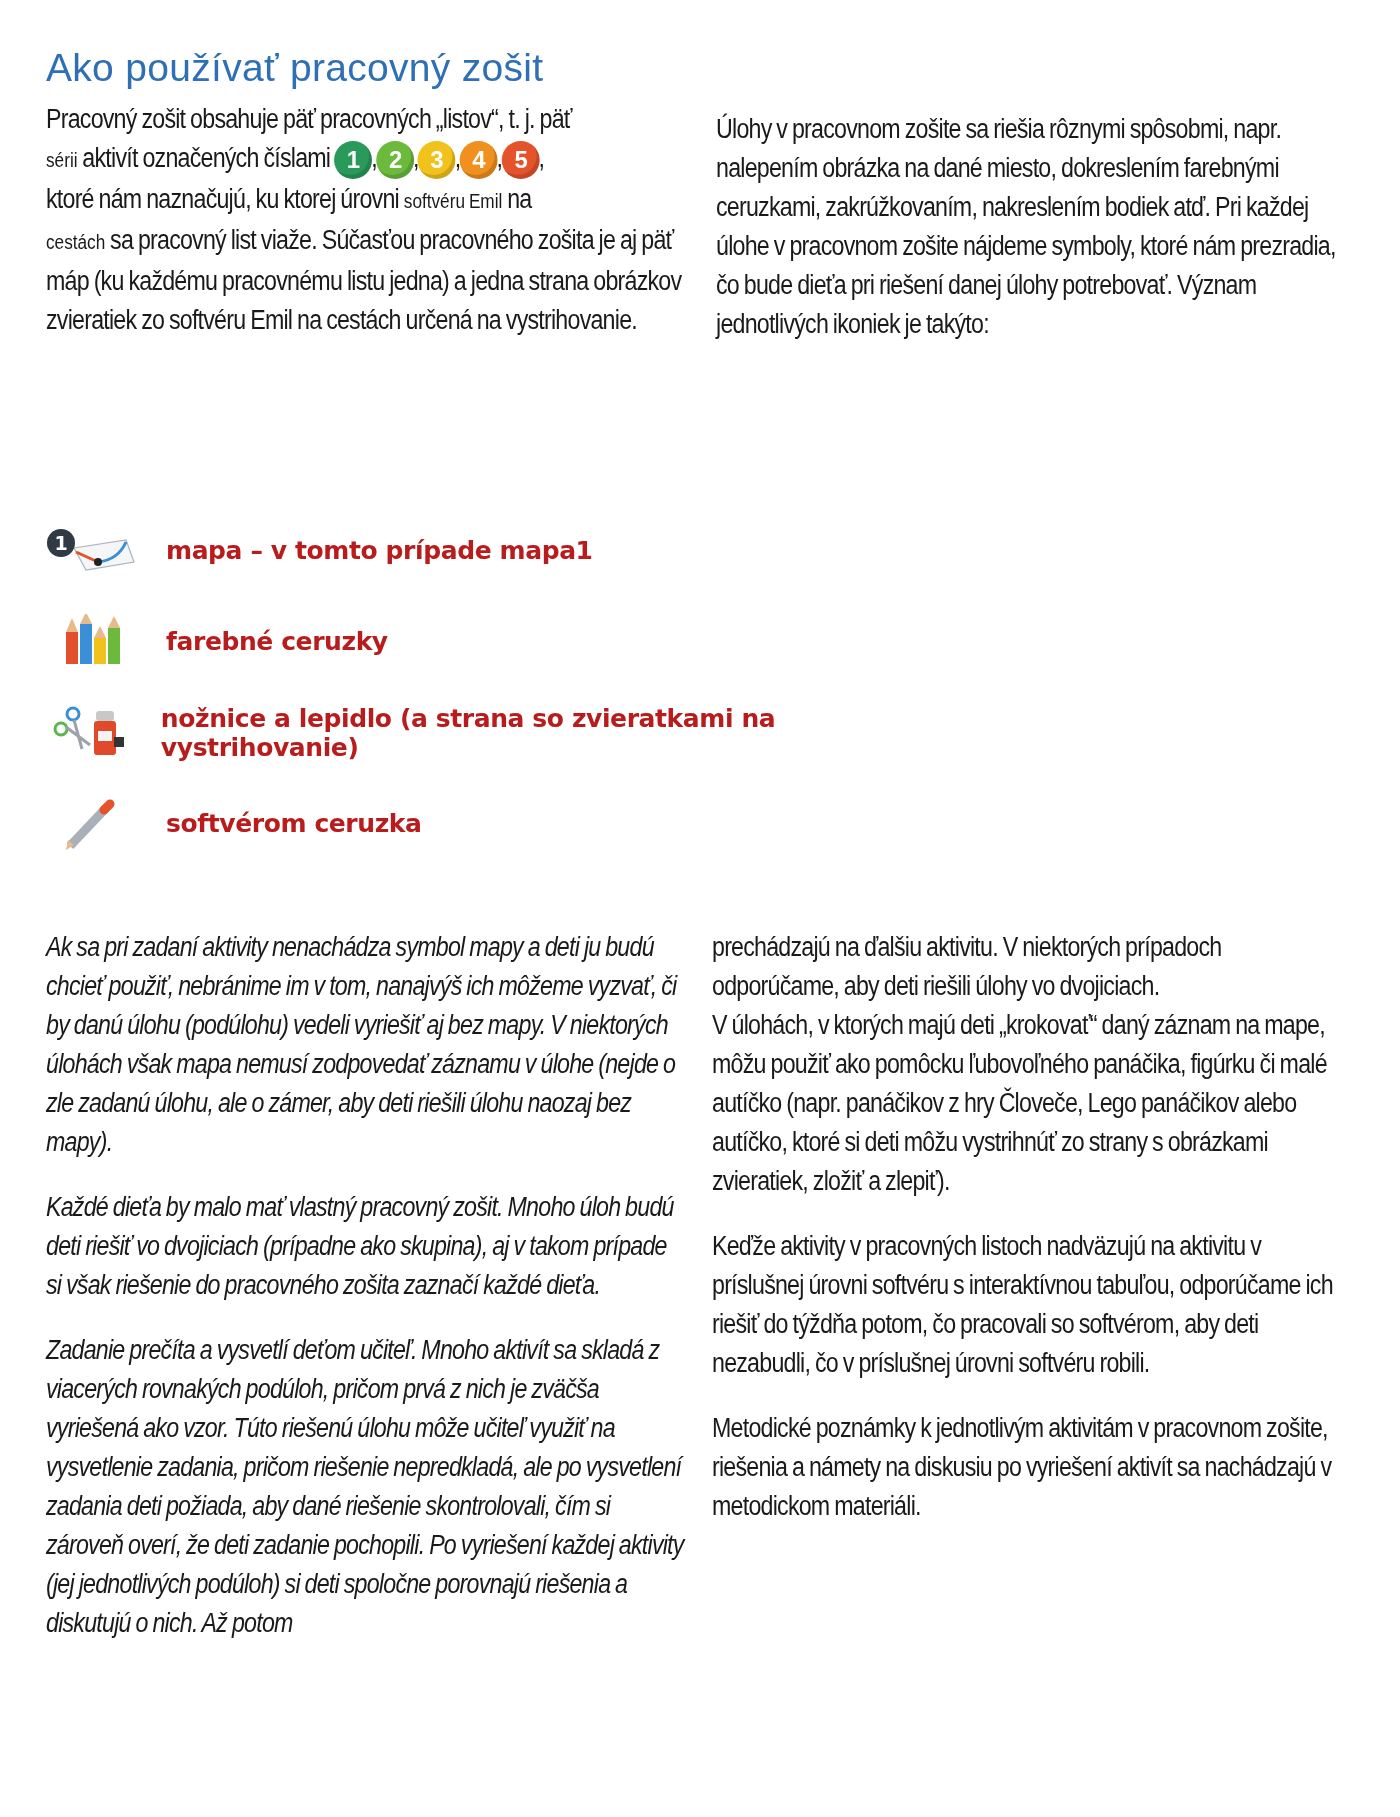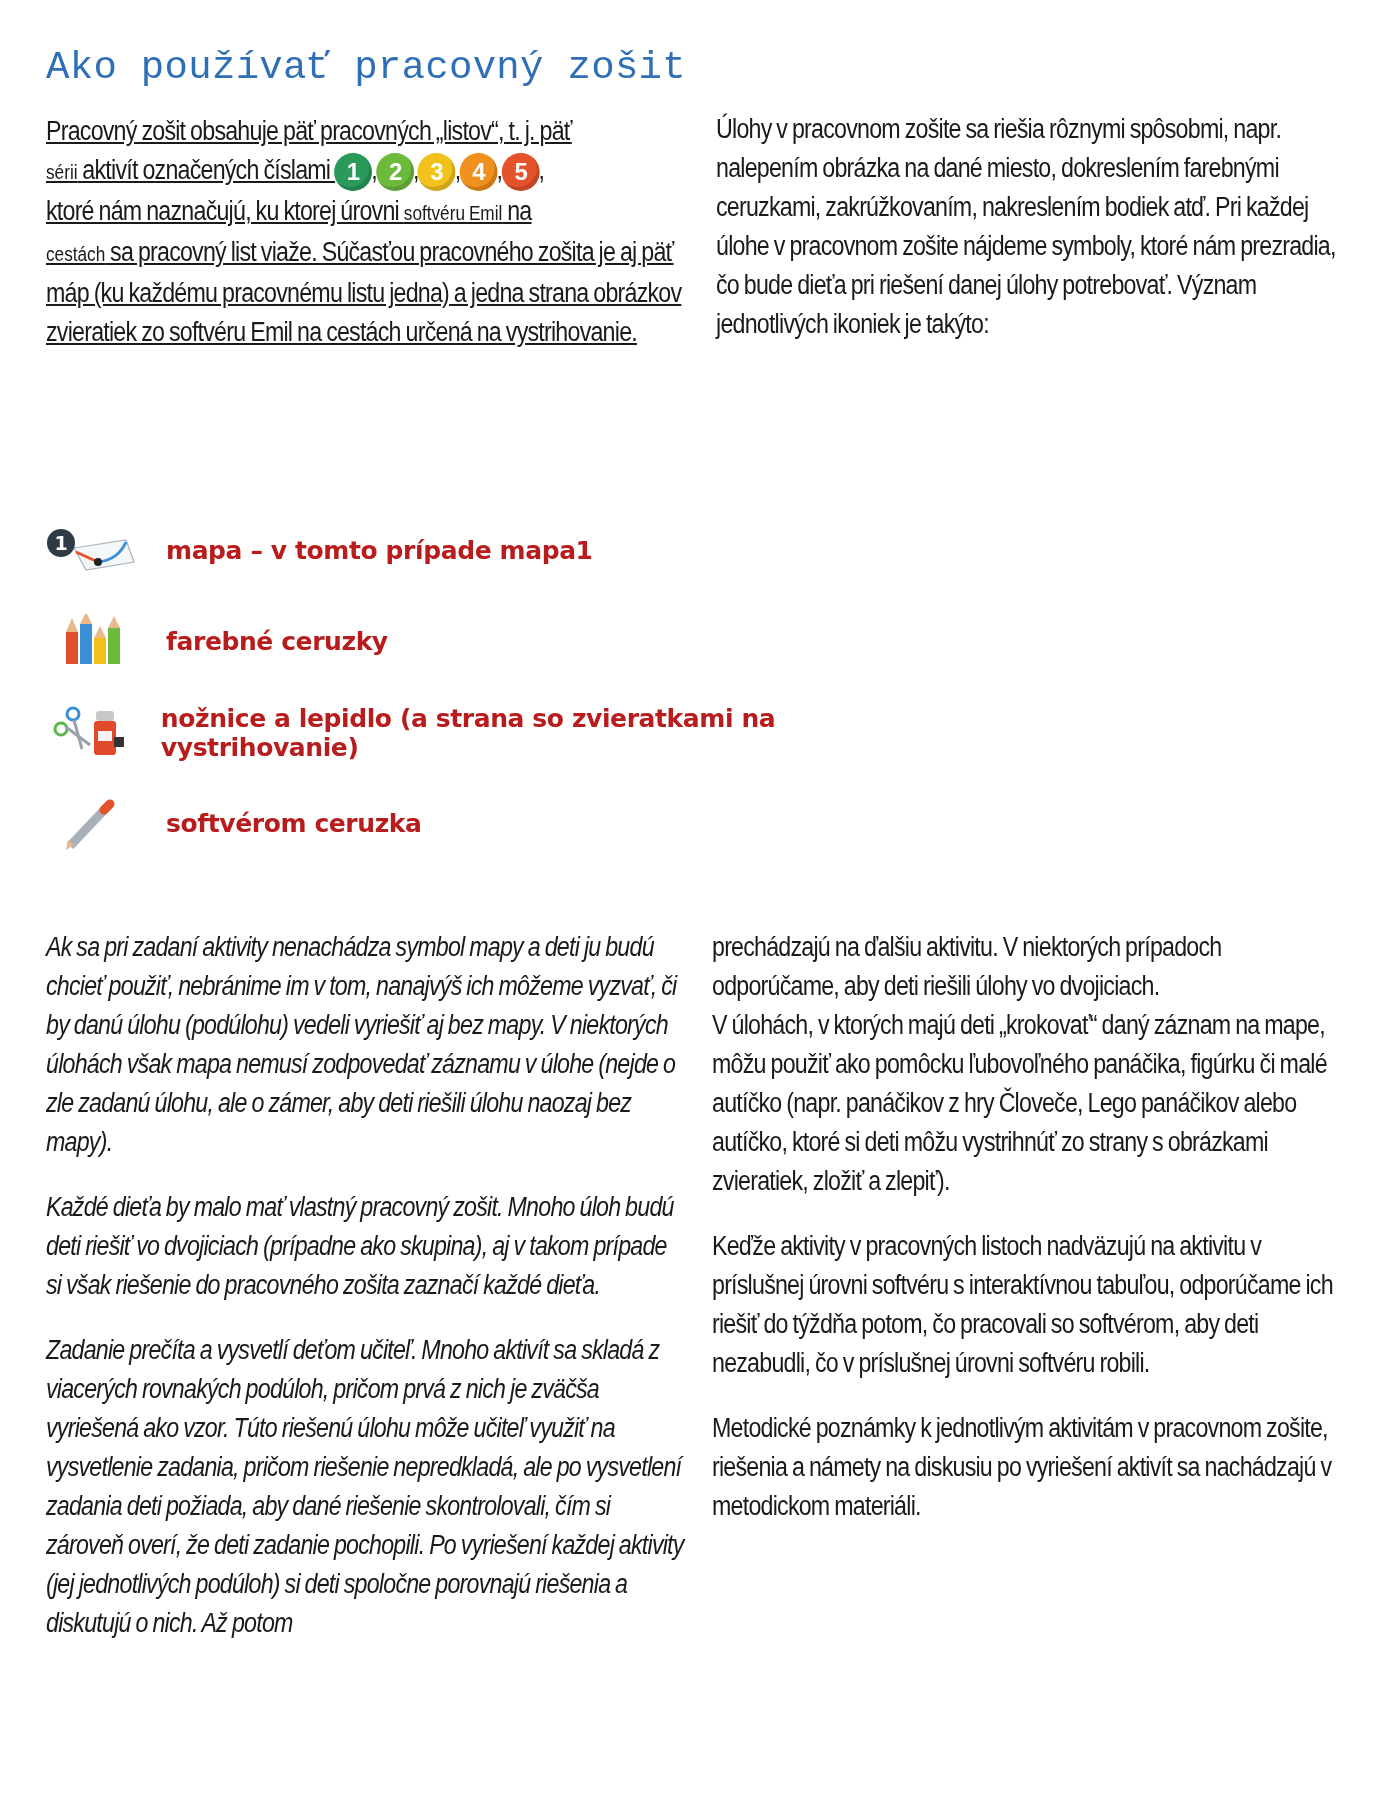--- a/index.html
+++ b/index.html
@@ -2,21 +2,21 @@
 <html><head>
 <meta charset="utf-8">
 <style>
   html, body { margin: 0; padding: 0; background: #ffffff; }
   body {
     width: 1400px; height: 1817px; position: relative; overflow: hidden;
     font-family: "Liberation Sans", sans-serif; color: #1a1a1a;
   }
   .title {
     position: absolute; left: 46px; top: 46px;
-    font-family: Liberation Mono, monospace;
+    font-family: Liberation Sans, sans-serif;
     font-size: 39px; color: #2e6fb5; letter-spacing: 0.3px;
     font-weight: normal; margin: 0;
   }
   .col { position: absolute; width: 640px; }
   .para {
     margin: 0; font-size: 27px; line-height: 39px;
     letter-spacing: -0.9px; word-spacing: -1px;
     font-family: "Liberation Sans Narrow", "Liberation Sans", sans-serif;
     transform-origin: left top; transform: scaleX(0.86);
     width: 745px;
@@ -36,21 +36,21 @@
     font-family: "DejaVu Sans", sans-serif; font-weight: bold; font-size: 25px;
     color: #b91c1c; letter-spacing: -0.4px;
   }
   .p-gap { height: 26px; }
 </style>
 </head>
 <body>
 
 <h1 class="title">Ako používať pracovný zošit</h1>
 
-<div class="col" style="left:46px; top:112px;text-decoration:underline;">
+<div class="col" style="left:46px; top:100px;">
   <p class="para">
     <span>Pracovný zošit obsahuje päť pracovných „listov“, t. j. päť</span><br>
     <span class="small">sérii</span><span> aktivít označených číslami </span><span class="badge" style="background:#2a9a5a">1</span>,<span class="badge" style="background:#6cba3c">2</span>,<span class="badge" style="background:#f2c21c">3</span>,<span class="badge" style="background:#f0901e">4</span>,<span class="badge" style="background:#e4532a">5</span>,<br>
     <span>ktoré nám naznačujú, ku ktorej úrovni </span><span class="small">softvéru Emil</span><span> na</span><br>
     <span class="small">cestách</span><span> sa pracovný list viaže. Súčasťou pracovného zošita je aj päť máp (ku každému pracovnému listu jedna) a jedna strana obrázkov zvieratiek zo softvéru Emil na cestách určená na vystrihovanie.</span>
   </p>
 </div>
 
 <div class="col" style="left:716px; top:110px;">
   <p class="para">Úlohy v pracovnom zošite sa riešia rôznymi spôsobmi, napr. nalepením obrázka na dané miesto, dokreslením farebnými ceruzkami, zakrúžkovaním, nakreslením bodiek atď. Pri každej úlohe v pracovnom zošite nájdeme symboly, ktoré nám prezradia, čo bude dieťa pri riešení danej úlohy potrebovať. Význam jednotlivých ikoniek je takýto:</p>

